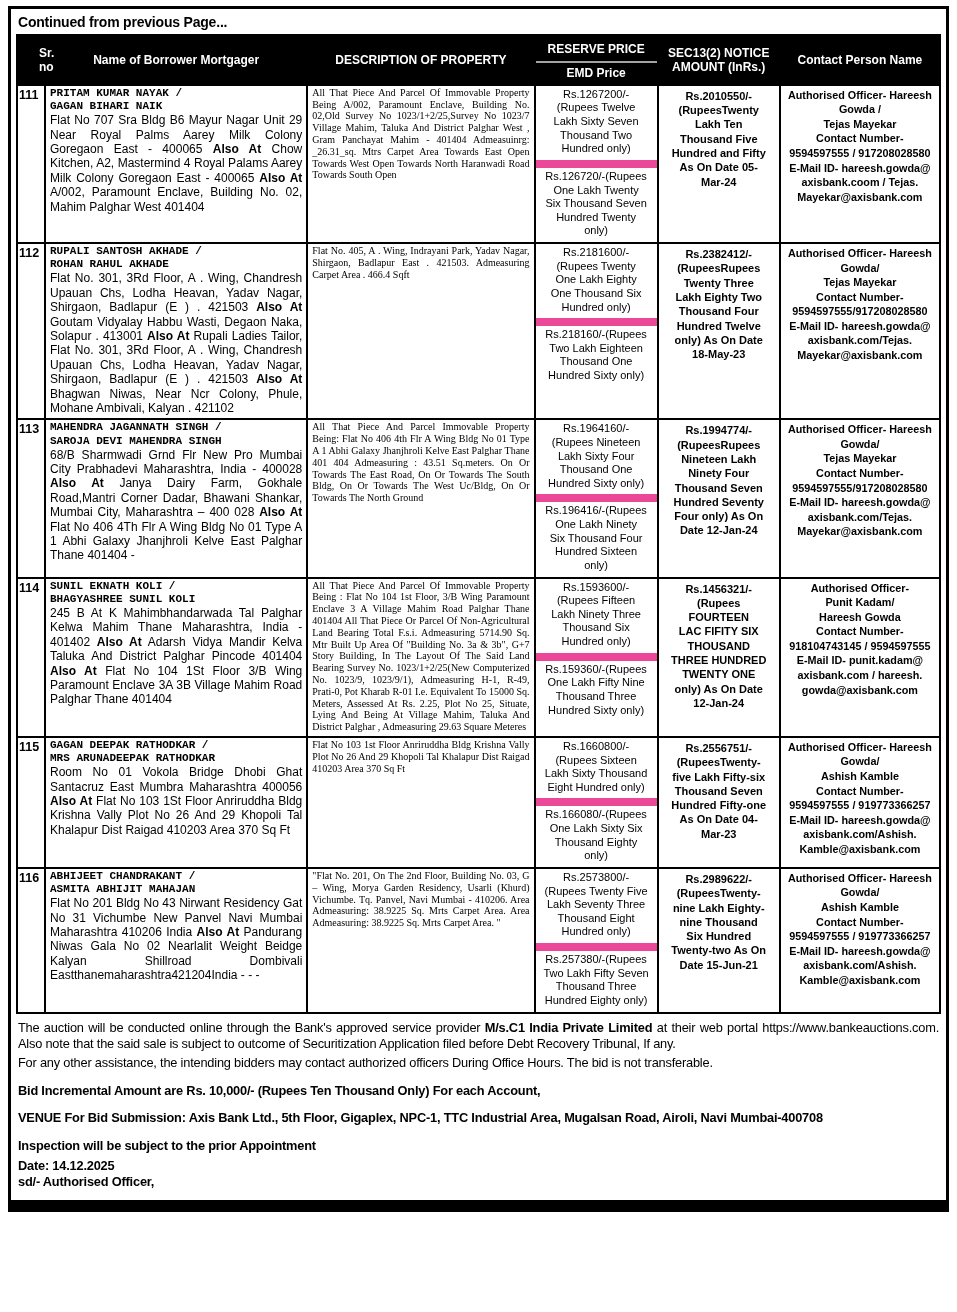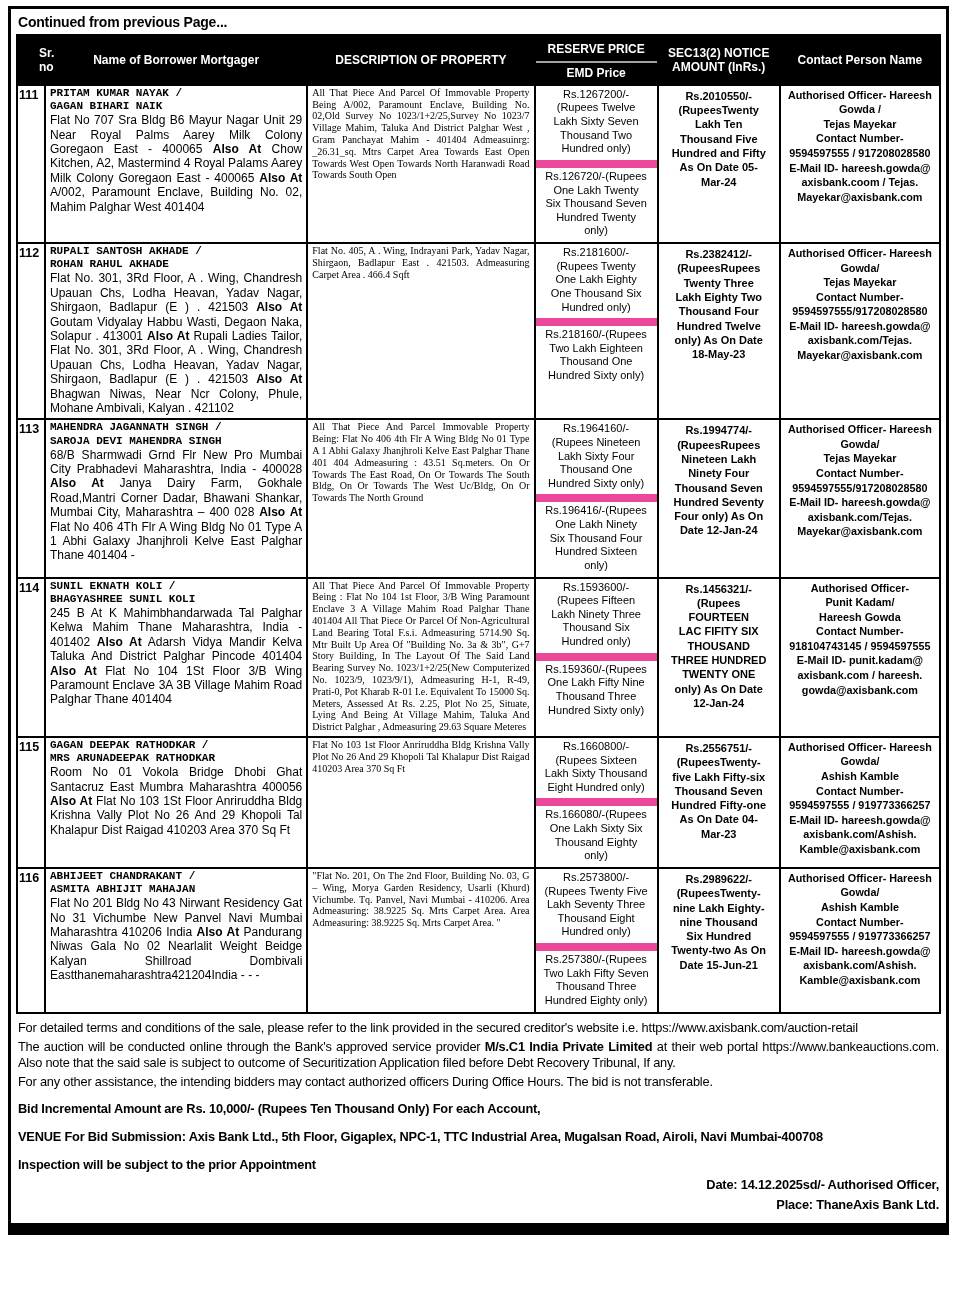--- a/index.html
+++ b/index.html
@@ -51,21 +51,21 @@
     white-space:pre-line; padding-top:3px;
   }
   td.c-contact {
     font-weight:bold; font-size:10.8px; line-height:1.35; text-align:center;
     white-space:pre-line; padding:2px 7px;
   }
 
   .notes { padding:6px 2px 2px 2px; }
   .notes p { margin:0 0 3px 0; font-size:12.8px; line-height:1.25; text-align:justify; letter-spacing:-0.2px; }
   .notes p.bold { font-weight:bold;margin-top:12px; }
-  .sig-row { display:flex; justify-content:flex-end; font-weight:bold; font-size:12.8px; line-height:1.25; margin-top:4px; letter-spacing:-0.2px; }
+  .sig-row { display:flex; justify-content:flex-end; font-weight:bold; font-size:12.8px; line-height:1.25; margin-top:4px; letter-spacing:-0.2px;flex-direction:column; }
 </style>
 </head>
 <body>
 
 <div class="sheet">
   <div class="continued">Continued from previous Page...</div>
 
   <table class="notice-table">
     <colgroup>
       <col class="c-sr">
@@ -308,28 +308,23 @@
 Contact Number-
 9594597555 / 919773366257
 E-Mail ID- hareesh.gowda@
 axisbank.com/Ashish.
 Kamble@axisbank.com</td>
   </tr>
 </tbody>
   </table>
 
   <div class="notes">
-    <p>For detailed terms and conditions of the sale, please refer to the link provided in the secured creditor's website i.e. https://www.axisbank.com/auction-retail</p>
     <p><span>The auction will be conducted online through the Bank's approved service provider </span><b>M/s.C1 India Private Limited</b><span> at their web portal https://www.bankeauctions.com. Also note that the said sale is subject to outcome of Securitization Application filed before Debt Recovery Tribunal, If any.</span></p>
     <p>For any other assistance, the intending bidders may contact authorized officers During Office Hours. The bid is not transferable.</p>
     <p class="bold">Bid Incremental Amount are Rs. 10,000/- (Rupees Ten Thousand Only) For each Account,</p>
     <p class="bold">VENUE For Bid Submission: Axis Bank Ltd., 5th Floor, Gigaplex, NPC-1, TTC Industrial Area, Mugalsan Road, Airoli, Navi Mumbai-400708</p>
     <p class="bold">Inspection will be subject to the prior Appointment</p>
     <div class="sig-row">
       <span>Date: 14.12.2025</span>
       <span>sd/- Authorised Officer,</span>
     </div>
-    <div class="sig-row">
-      <span>Place: Thane</span>
-      <span>Axis Bank Ltd.</span>
-    </div>
   </div>
 </div>
 
 </body></html>

